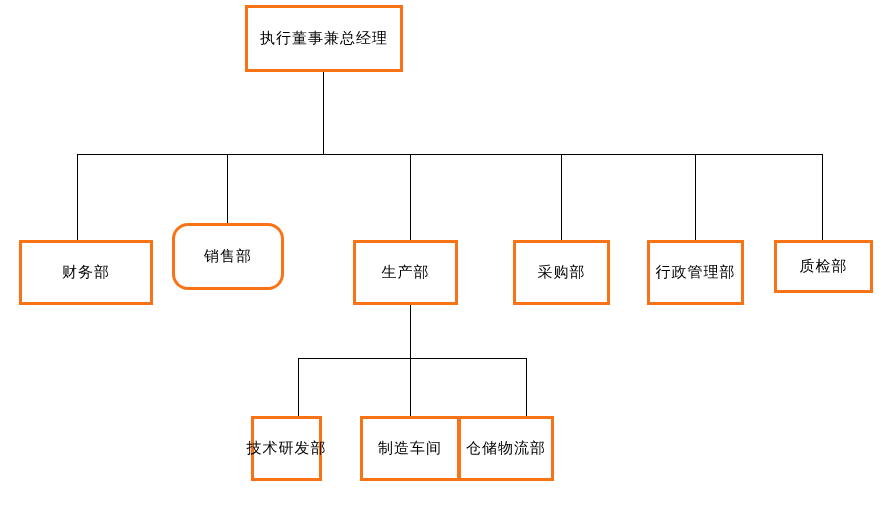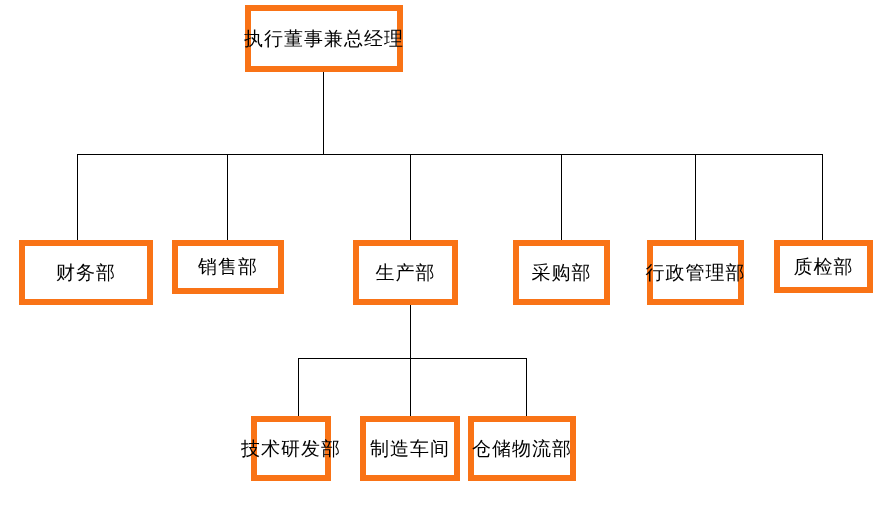--- a/index.html
+++ b/index.html
@@ -11,50 +11,50 @@
     position: relative;
     width: 888px;
     height: 520px;
     background: #ffffff;
     font-family: "Liberation Sans", "DejaVu Sans", sans-serif;
     overflow: hidden;
   }
   .node {
     position: absolute;
     box-sizing: border-box;
-    border: 6px solid #f97316;
+    border: 3px solid #f97316;
     background: #ffffff;
     display: flex;
     align-items: center;
     justify-content: center;
-    font-size: 19px;
+    font-size: 15px;
     color: #000000;
     letter-spacing: 1px;
     white-space: nowrap;
   }
   .line {
     position: absolute;
     background: #000000;
   }
 
   
   .n-root { left: 245px; top: 5px;   width: 158px; height: 67px; }
 
   
   .n-d0 { left: 19px;  top: 240px; width: 134px; height: 65px; }
-  .n-d1 { left: 172px; top: 240px; width: 112px; height: 54px; }
+  .n-d1 { left: 172px; top: 223px; width: 112px; height: 67px; border-radius: 16px; }
   .n-d2 { left: 353px; top: 240px; width: 105px; height: 65px; }
   .n-d3 { left: 513px; top: 240px; width: 97px;  height: 65px; }
   .n-d4 { left: 647px; top: 240px; width: 97px;  height: 65px; }
   .n-d5 { left: 774px; top: 240px; width: 99px;  height: 53px; }
 
   
-  .n-s0 { left: 251px; top: 416px; width: 80px;  height: 65px; }
+  .n-s0 { left: 251px; top: 416px; width: 71px;  height: 65px; }
   .n-s1 { left: 360px; top: 416px; width: 100px; height: 65px; }
-  .n-s2 { left: 468px; top: 416px; width: 108px;  height: 65px; }
+  .n-s2 { left: 458px; top: 416px; width: 96px;  height: 65px; }
 
   
   .l-root-v  { left: 323px; top: 72px;  width: 1px;   height: 82px; }
   .l-bus1    { left: 77px;  top: 154px; width: 746px; height: 1px;  }
   .l-drop0   { left: 77px;  top: 154px; width: 1px;   height: 86px; }
   .l-drop1   { left: 227px; top: 154px; width: 1px;   height: 86px; }
   .l-drop2   { left: 410px; top: 154px; width: 1px;   height: 86px; }
   .l-drop3   { left: 561px; top: 154px; width: 1px;   height: 86px; }
   .l-drop4   { left: 695px; top: 154px; width: 1px;   height: 86px; }
   .l-drop5   { left: 822px; top: 154px; width: 1px;   height: 86px; }

